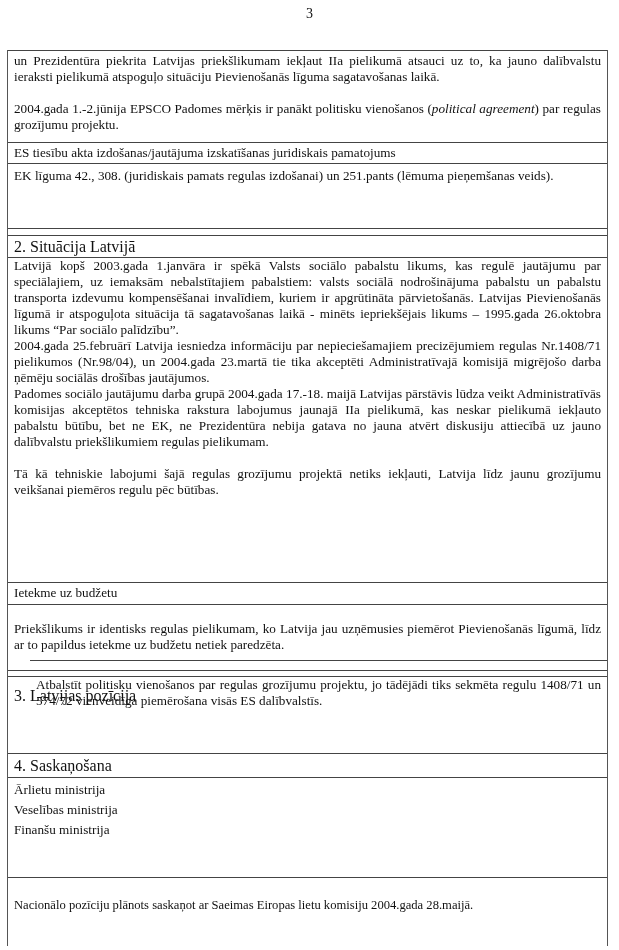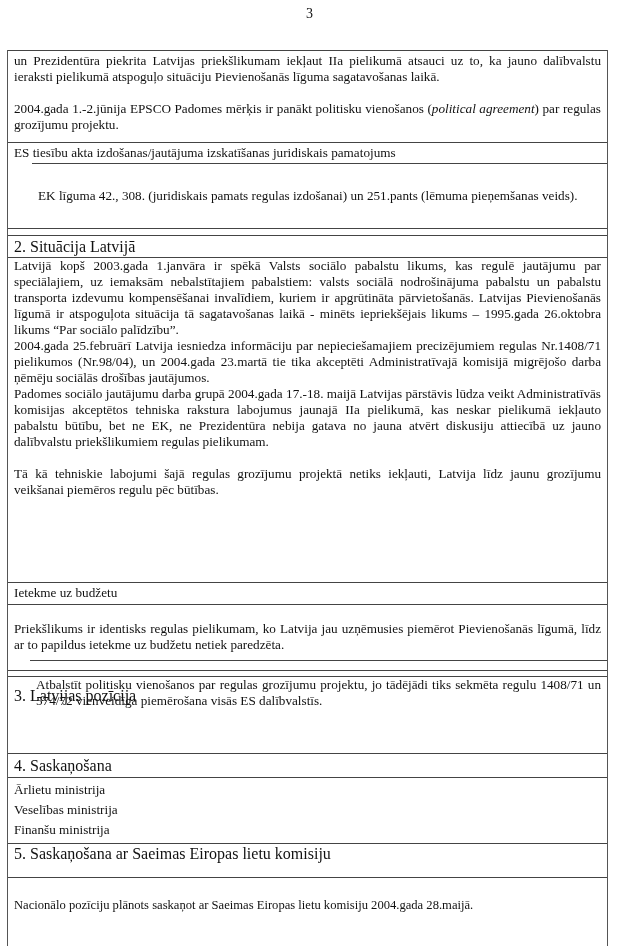--- a/index.html
+++ b/index.html
@@ -43,21 +43,21 @@
   <div class="row justify" style="top:0; height:92px; padding-top:2px;">
     <p>un Prezidentūra piekrita Latvijas priekšlikumam iekļaut IIa pielikumā atsauci uz to, ka jauno dalībvalstu ieraksti pielikumā atspoguļo situāciju Pievienošanās līguma sagatavošanas laikā.</p>
     <div class="gap"></div>
     <p><span>2004.gada 1.-2.jūnija EPSCO Padomes mērķis ir panākt politisku vienošanos (</span><span class="em">political agreement</span><span>) par regulas grozījumu projektu.</span></p>
   </div>
 
   <div class="row" style="top:92px; height:21px; padding-top:2px;">
     <p>ES tiesību akta izdošanas/jautājuma izskatīšanas juridiskais pamatojums</p>
   </div>
 
-  <div class="row justify" style="top:113px; height:65px; padding-top:24px;margin-left:24px;">
+  <div class="row justify" style="top:113px; height:65px; padding-top:4px;">
     <p>EK līguma 42., 308. (juridiskais pamats regulas izdošanai) un 251.pants (lēmuma pieņemšanas veids).</p>
   </div>
 
   <div class="row" style="top:178px; height:7px;"></div>
 
   <div class="row heading" style="top:185px; height:22px; padding-top:1px;">
     <span class="heading-text">2. Situācija Latvijā</span>
   </div>
 
   <div class="row justify" style="top:207px; height:325px; ">
@@ -89,22 +89,19 @@
   <div class="row heading" style="top:703px; height:24px; padding-top:2px;">
     <span class="heading-text">4. Saskaņošana</span>
   </div>
 
   <div class="row" style="top:727px; height:66px; padding-top:2px; line-height:20px;">
     <p>Ārlietu ministrija</p>
     <p>Veselības ministrija</p>
     <p>Finanšu ministrija</p>
   </div>
 
-  <div class="row heading" style="top:793px; height:22px; padding-top:0px;">
-    <span class="heading-text">5. Saskaņošana ar Saeimas Eiropas lietu komisiju</span>
-  </div>
 
   <div class="row" style="top:815px; height:48px; padding-top:19px;margin-top:12px;">
     <p class="small">Nacionālo pozīciju plānots saskaņot ar Saeimas Eiropas lietu komisiju 2004.gada 28.maijā.</p>
   </div>
 
 
 </div>
 
 </body></html>

